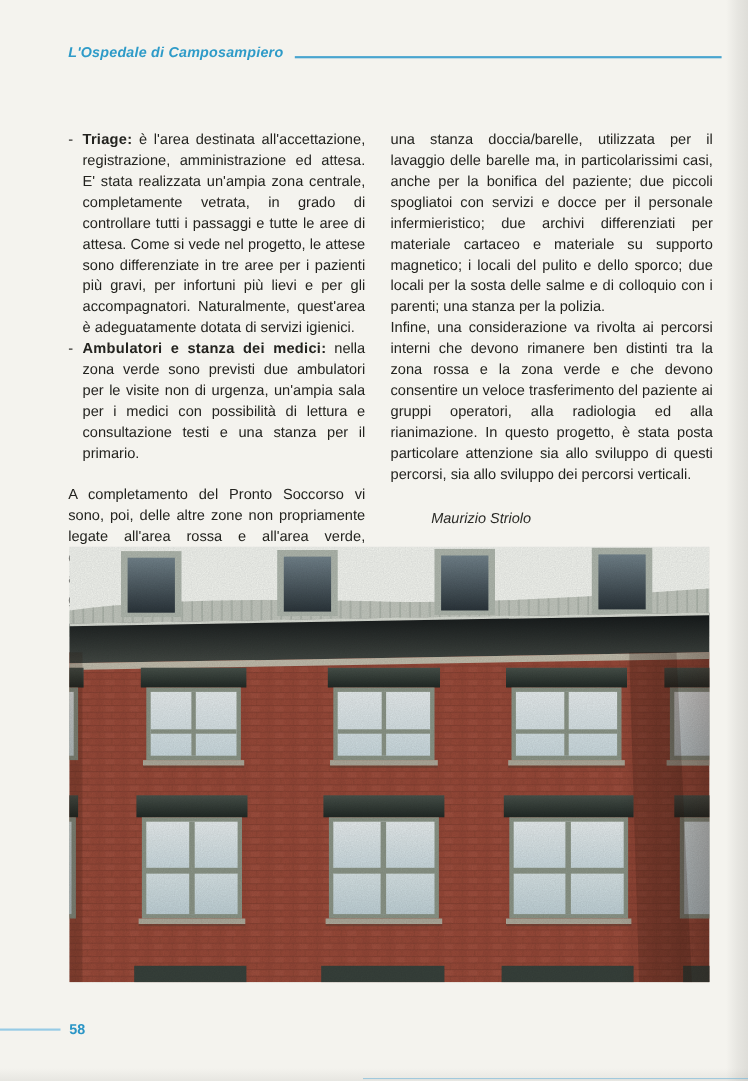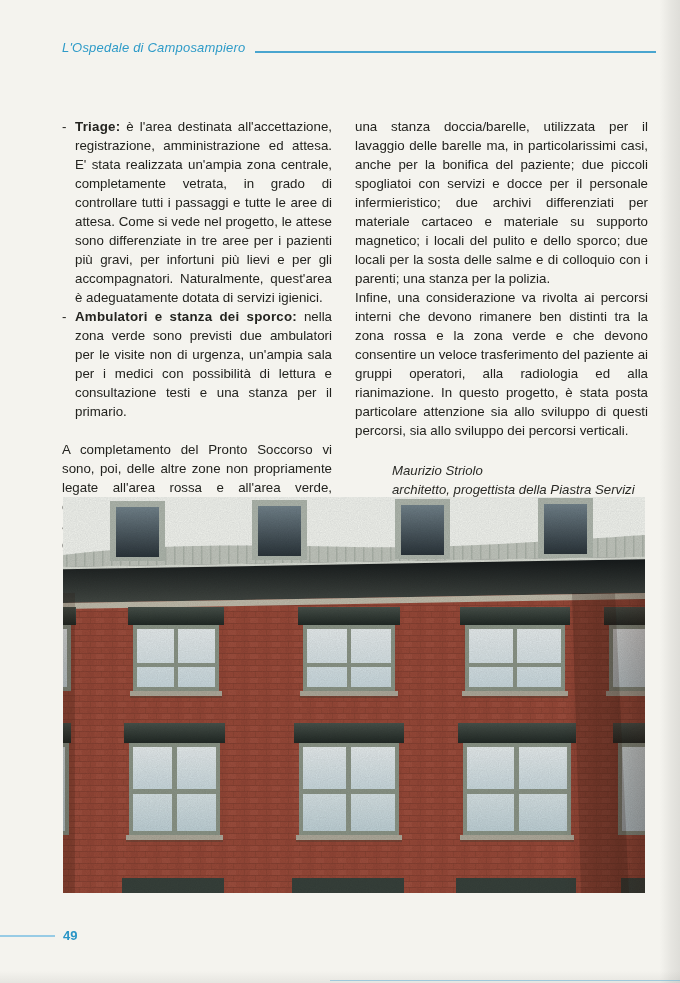--- a/index.html
+++ b/index.html
@@ -11,21 +11,21 @@
   .page{
     position:relative;width:680px;height:983px;
     background:#f4f3ee;color:#23231f;
   }
   
   .running-head{
     position:absolute;left:62px;top:40px;right:24px;
     display:flex;align-items:flex-end;
   }
   .head-title{
-    font-style:italic;font-weight:normal;font-size:13px;
+    font-style:italic;font-weight:bold;font-size:13px;
     color:#2e9bc8;letter-spacing:.2px;white-space:nowrap;
   }
   .head-rule{
     flex:1;height:0;border-bottom:2px solid #49a5cf;
     margin:0 0 2px 10px;
   }
   
   .columns{
     position:absolute;left:62px;top:117px;width:586px;
     display:flex;gap:23px;
@@ -85,31 +85,30 @@
 
   <main class="columns">
 
     <section class="col col-left">
       <div class="list-item">
         <span class="dash">-</span>
         <p class="li-body"><strong>Triage:</strong> <span>è l'area destinata all'accettazione, registrazione, amministrazione ed attesa. E' stata realizzata un'ampia zona centrale, completamente vetrata, in grado di controllare tutti i passaggi e tutte le aree di attesa. Come si vede nel progetto, le attese sono differenziate in tre aree per i pazienti più gravi, per infortuni più lievi e per gli accompagnatori. Naturalmente, quest'area è adeguatamente dotata di servizi igienici.</span></p>
       </div>
       <div class="list-item">
         <span class="dash">-</span>
-        <p class="li-body"><strong>Ambulatori e stanza dei sporco:</strong> <span>nella zona verde sono previsti due ambulatori per le visite non di urgenza, un'ampia sala per i medici con possibilità di lettura e consultazione testi e una stanza per il primario.</span></p>
+        <p class="li-body"><strong>Ambulatori e stanza dei medici:</strong> <span>nella zona verde sono previsti due ambulatori per le visite non di urgenza, un'ampia sala per i medici con possibilità di lettura e consultazione testi e una stanza per il primario.</span></p>
       </div>
       <p class="closing-para">A completamento del Pronto Soccorso vi sono, poi, delle altre zone non propriamente legate all'area rossa e all'area verde, consistenti principalmente in una stanza per armamentario, dove vengono mantenuti puliti gli attrezzi di lavoro;</p>
     </section>
 
     <section class="col col-right">
       <p>una stanza doccia/barelle, utilizzata per il lavaggio delle barelle ma, in particolarissimi casi, anche per la bonifica del paziente; due piccoli spogliatoi con servizi e docce per il personale infermieristico; due archivi differenziati per materiale cartaceo e materiale su supporto magnetico; i locali del pulito e dello sporco; due locali per la sosta delle salme e di colloquio con i parenti; una stanza per la polizia.</p>
       <p>Infine, una considerazione va rivolta ai percorsi interni che devono rimanere ben distinti tra la zona rossa e la zona verde e che devono consentire un veloce trasferimento del paziente ai gruppi operatori, alla radiologia ed alla rianimazione. In questo progetto, è stata posta particolare attenzione sia allo sviluppo di questi percorsi, sia allo sviluppo dei percorsi verticali.</p>
       <div class="signature">
         <div>Maurizio Striolo</div>
-        <div>architetto, progettista della Piastra Servizi</div>
       </div>
     </section>
 
   </main>
 
   <figure class="photo">
     <svg viewBox="0 0 582 396" width="582" height="396">
       <defs>
         <pattern id="brick" width="22" height="12" patternUnits="userSpaceOnUse">
           <rect width="22" height="12" fill="#9c4b3a"></rect>
@@ -268,20 +267,20 @@
       <polygon points="509,96 552,96 566,396 518,396" fill="#2d150d" opacity=".22"></polygon>
       <rect x="500" y="96" width="82" height="300" fill="url(#gShadeR)"></rect>
       <rect x="0" y="96" width="12" height="300" fill="#2d150d" opacity=".18"></rect>
 
       <rect x="0" y="0" width="582" height="396" filter="url(#grain)" opacity=".12"></rect>
     </svg>
   </figure>
 
   <footer class="page-footer">
     <span class="foot-rule"></span>
-    <span class="page-number">49</span>
+    <span class="page-number">58</span>
   </footer>
 
   <div class="edge-right"></div>
   <div class="edge-bottom"></div>
   <div class="bottom-hairline"></div>
 
 </div>
 
 </body></html>

